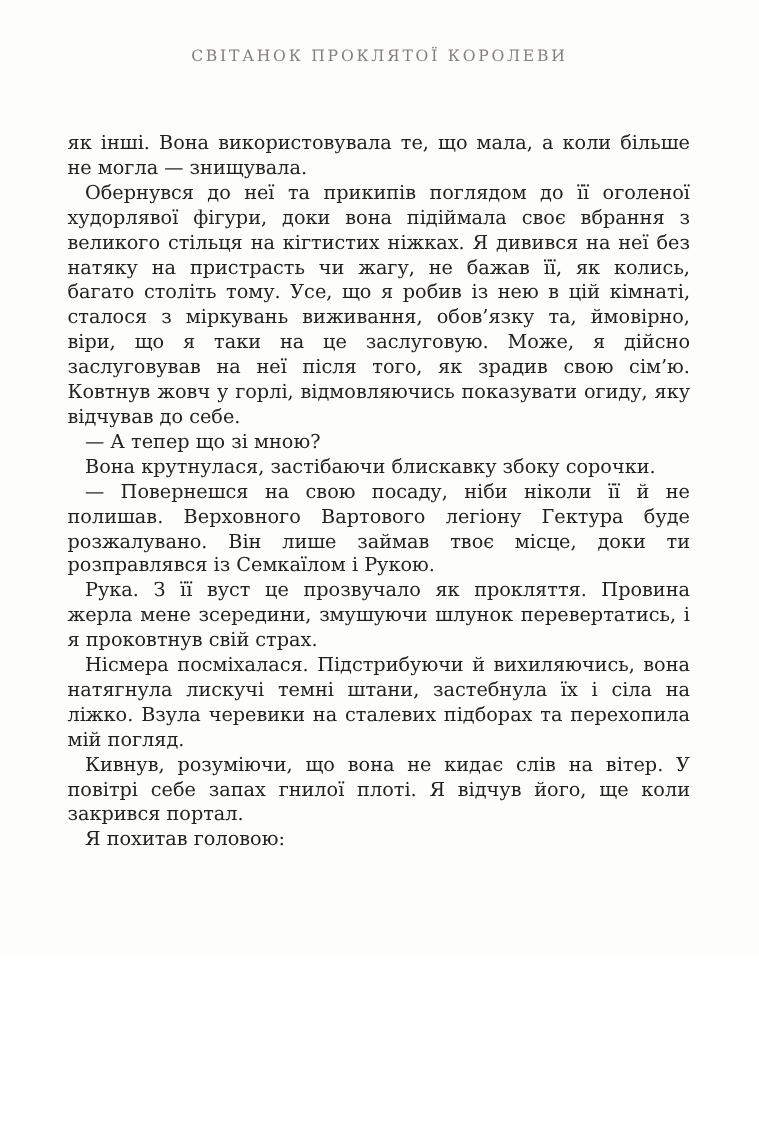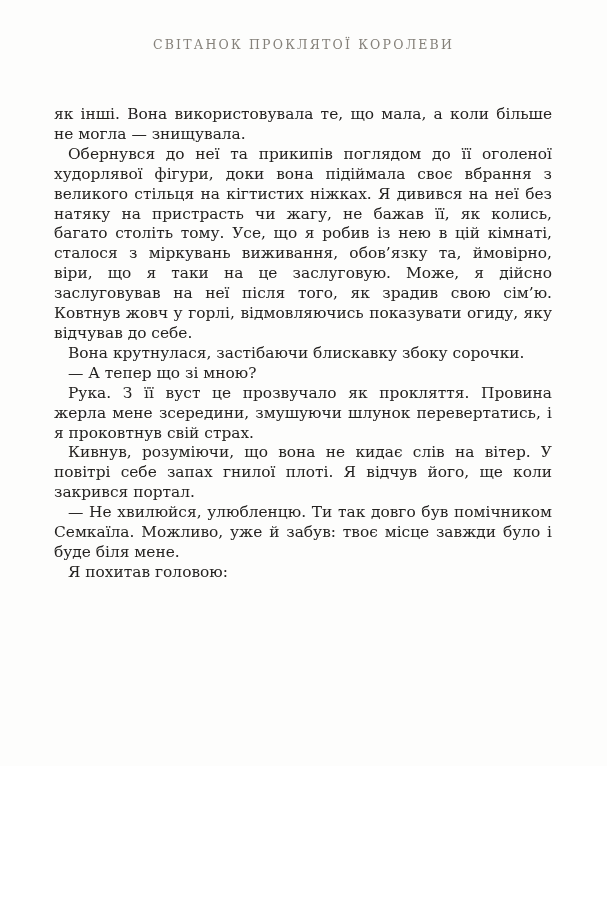--- a/index.html
+++ b/index.html
@@ -48,22 +48,23 @@
 </style>
 </head>
 <body>
 
 <div class="page">
   <div class="running-head">СВІТАНОК ПРОКЛЯТОЇ КОРОЛЕВИ</div>
 
   <div class="page-body">
       <p class="no-indent">як інші. Вона використовувала те, що мала, а коли більше не могла — знищувала.</p>
       <p>Обернувся до неї та прикипів поглядом до її оголеної худорлявої фігури, доки вона підіймала своє вбрання з великого стільця на кігтистих ніжках. Я дивився на неї без натяку на пристрасть чи жагу, не бажав її, як колись, багато століть тому. Усе, що я робив із нею в цій кімнаті, сталося з міркувань виживання, обов’язку та, ймовірно, віри, що я таки на це заслуговую. Може, я дійсно заслуговував на неї після того, як зрадив свою сім’ю. Ковтнув жовч у горлі, відмовляючись показувати огиду, яку відчував до себе.</p>
+      <p>— А тепер що зі мною?</p>
       <p>Вона крутнулася, застібаючи блискавку збоку сорочки.</p>
-      <p>— А тепер що зі мною?</p>
+      <p>— Повернешся на свою посаду, ніби ніколи її й не полишав. Верховного Вартового легіону Гектура буде розжалувано. Він лише займав твоє місце, доки ти розправлявся із Семкаїлом і Рукою.</p>
       <p>Рука. З її вуст це прозвучало як прокляття. Провина жерла мене зсередини, змушуючи шлунок перевертатись, і я проковтнув свій страх.</p>
+      <p>Нісмера посміхалася. Підстрибуючи й вихиляючись, вона натягнула лискучі темні штани, застебнула їх і сіла на ліжко. Взула черевики на сталевих підборах та перехопила мій погляд.</p>
       <p>Кивнув, розуміючи, що вона не кидає слів на вітер. У повітрі себе запах гнилої плоті. Я відчув його, ще коли закрився портал.</p>
-      <p>— Не хвилюйся, улюбленцю. Ти так довго був помічником Семкаїла. Можливо, уже й забув: твоє місце завжди було і буде біля мене.</p>
       <p>Я похитав головою:</p>
     </div>
 
   <div class="page-number">12</div>
 </div>
 
 </body></html>

